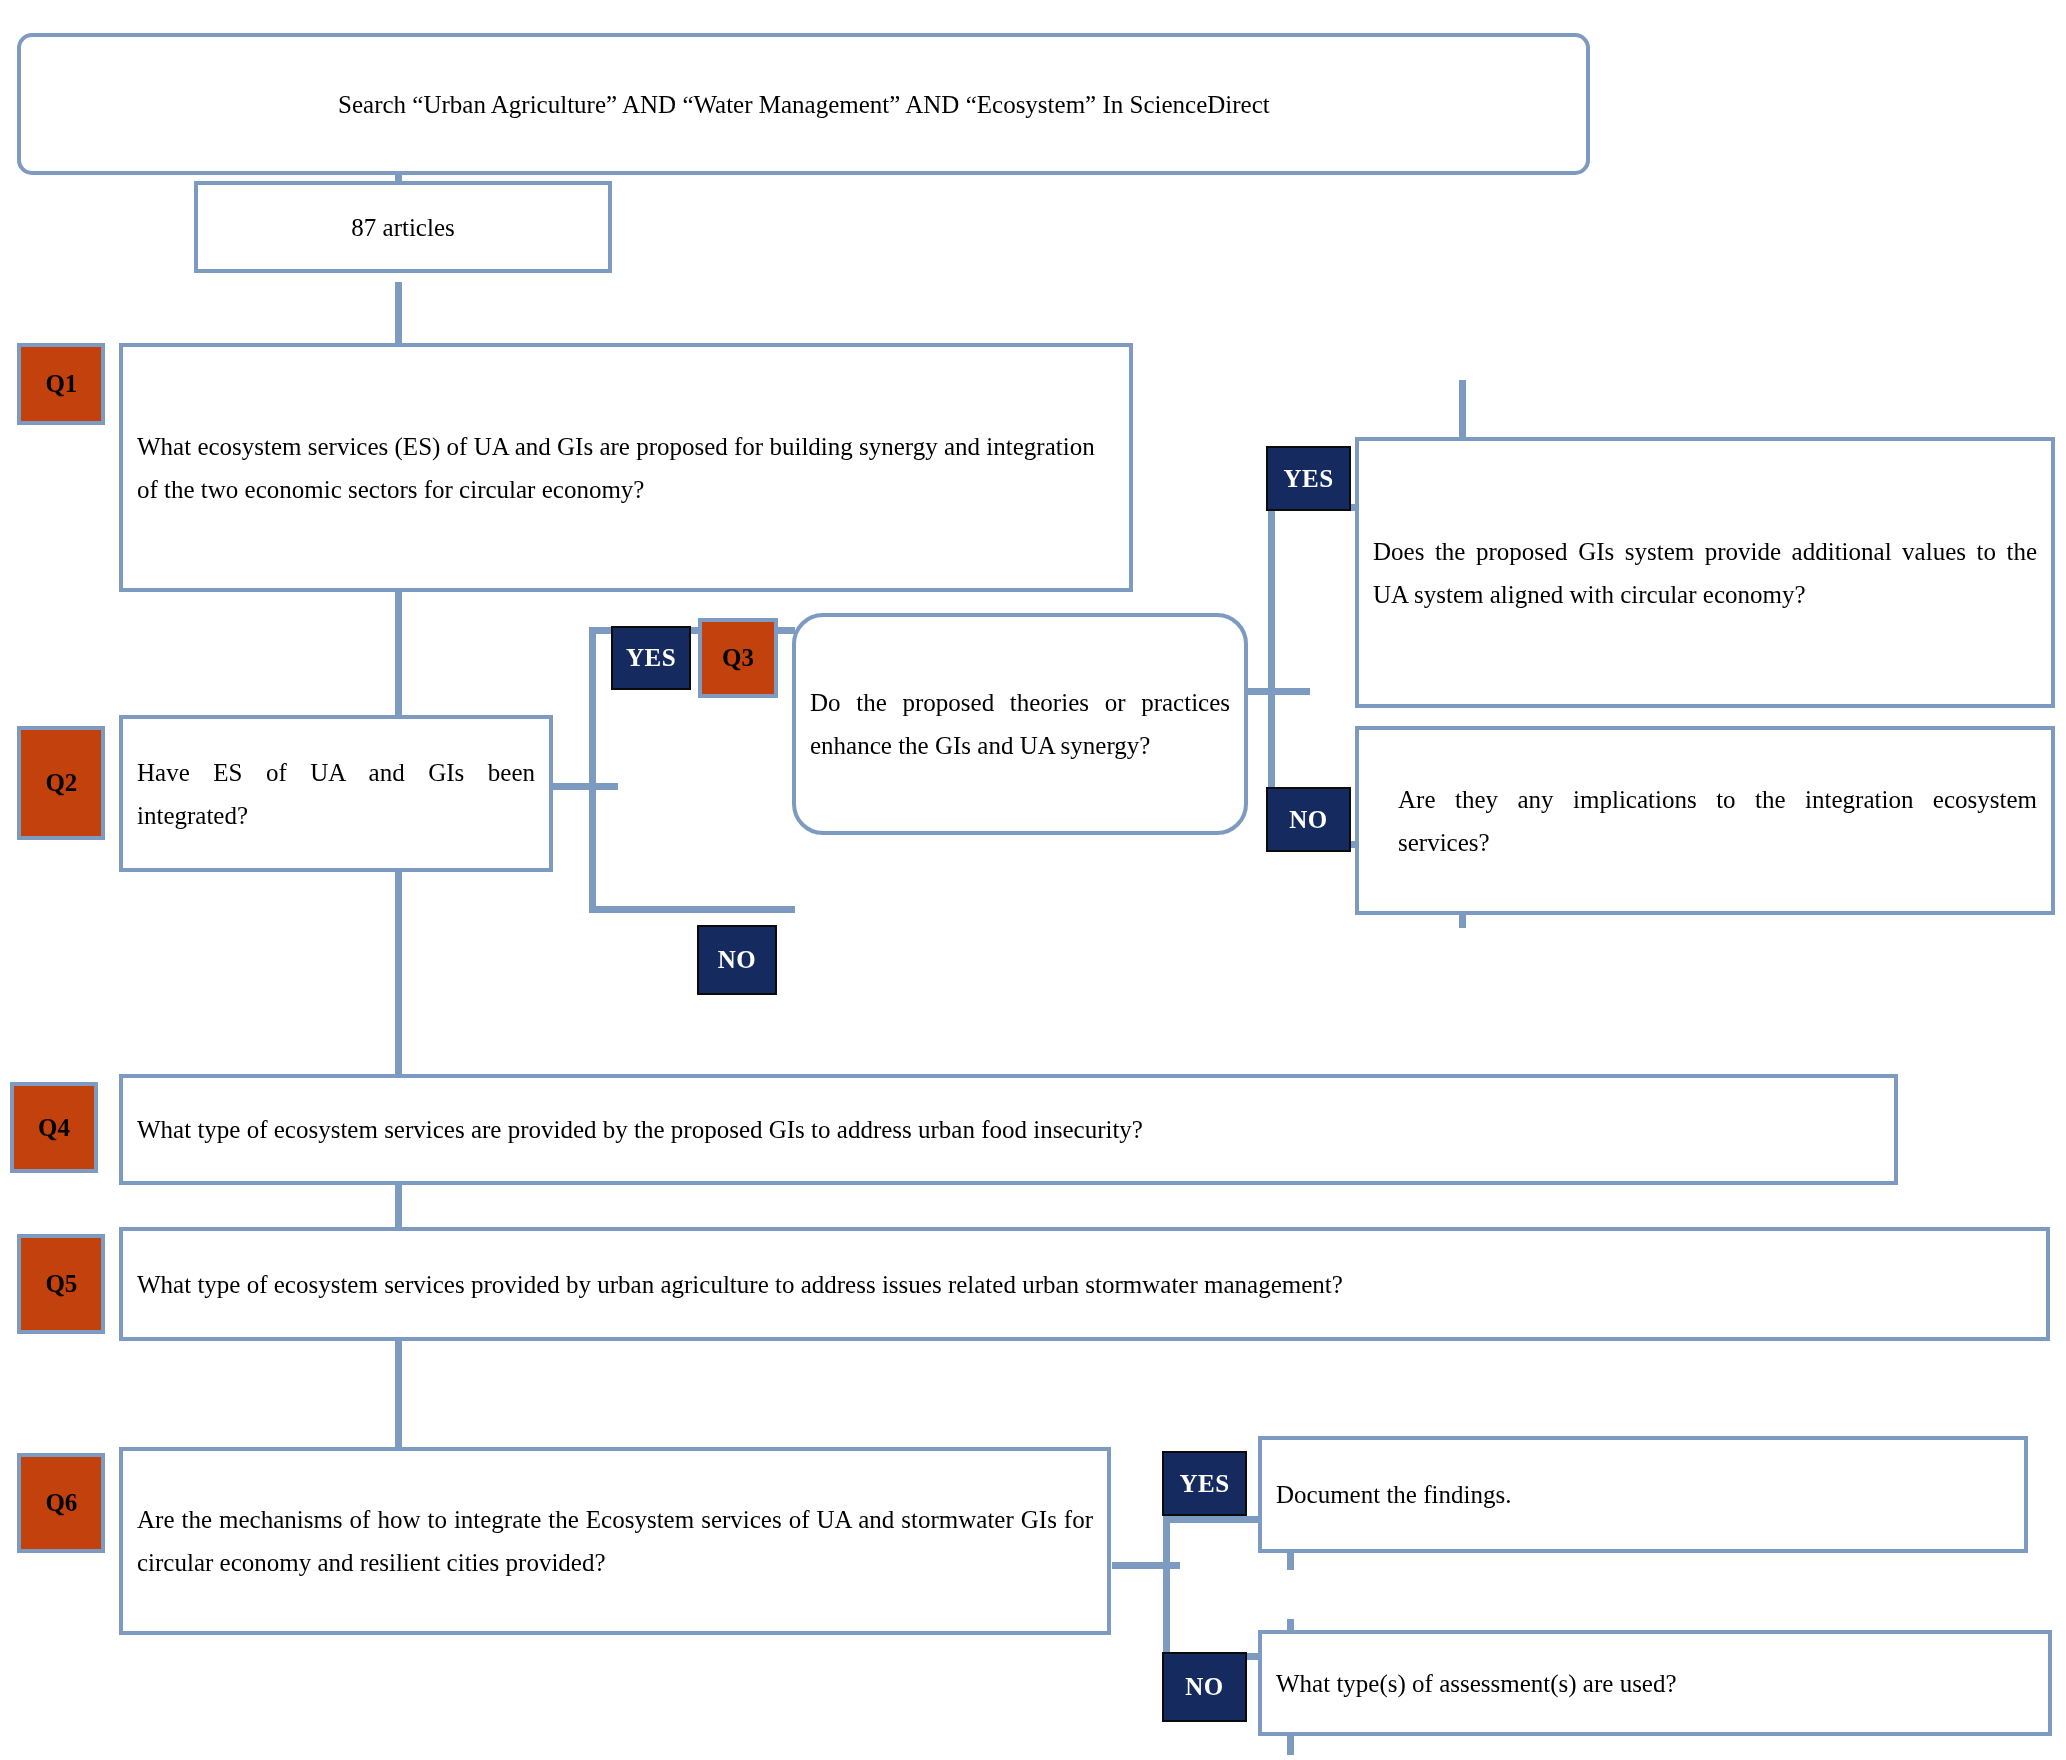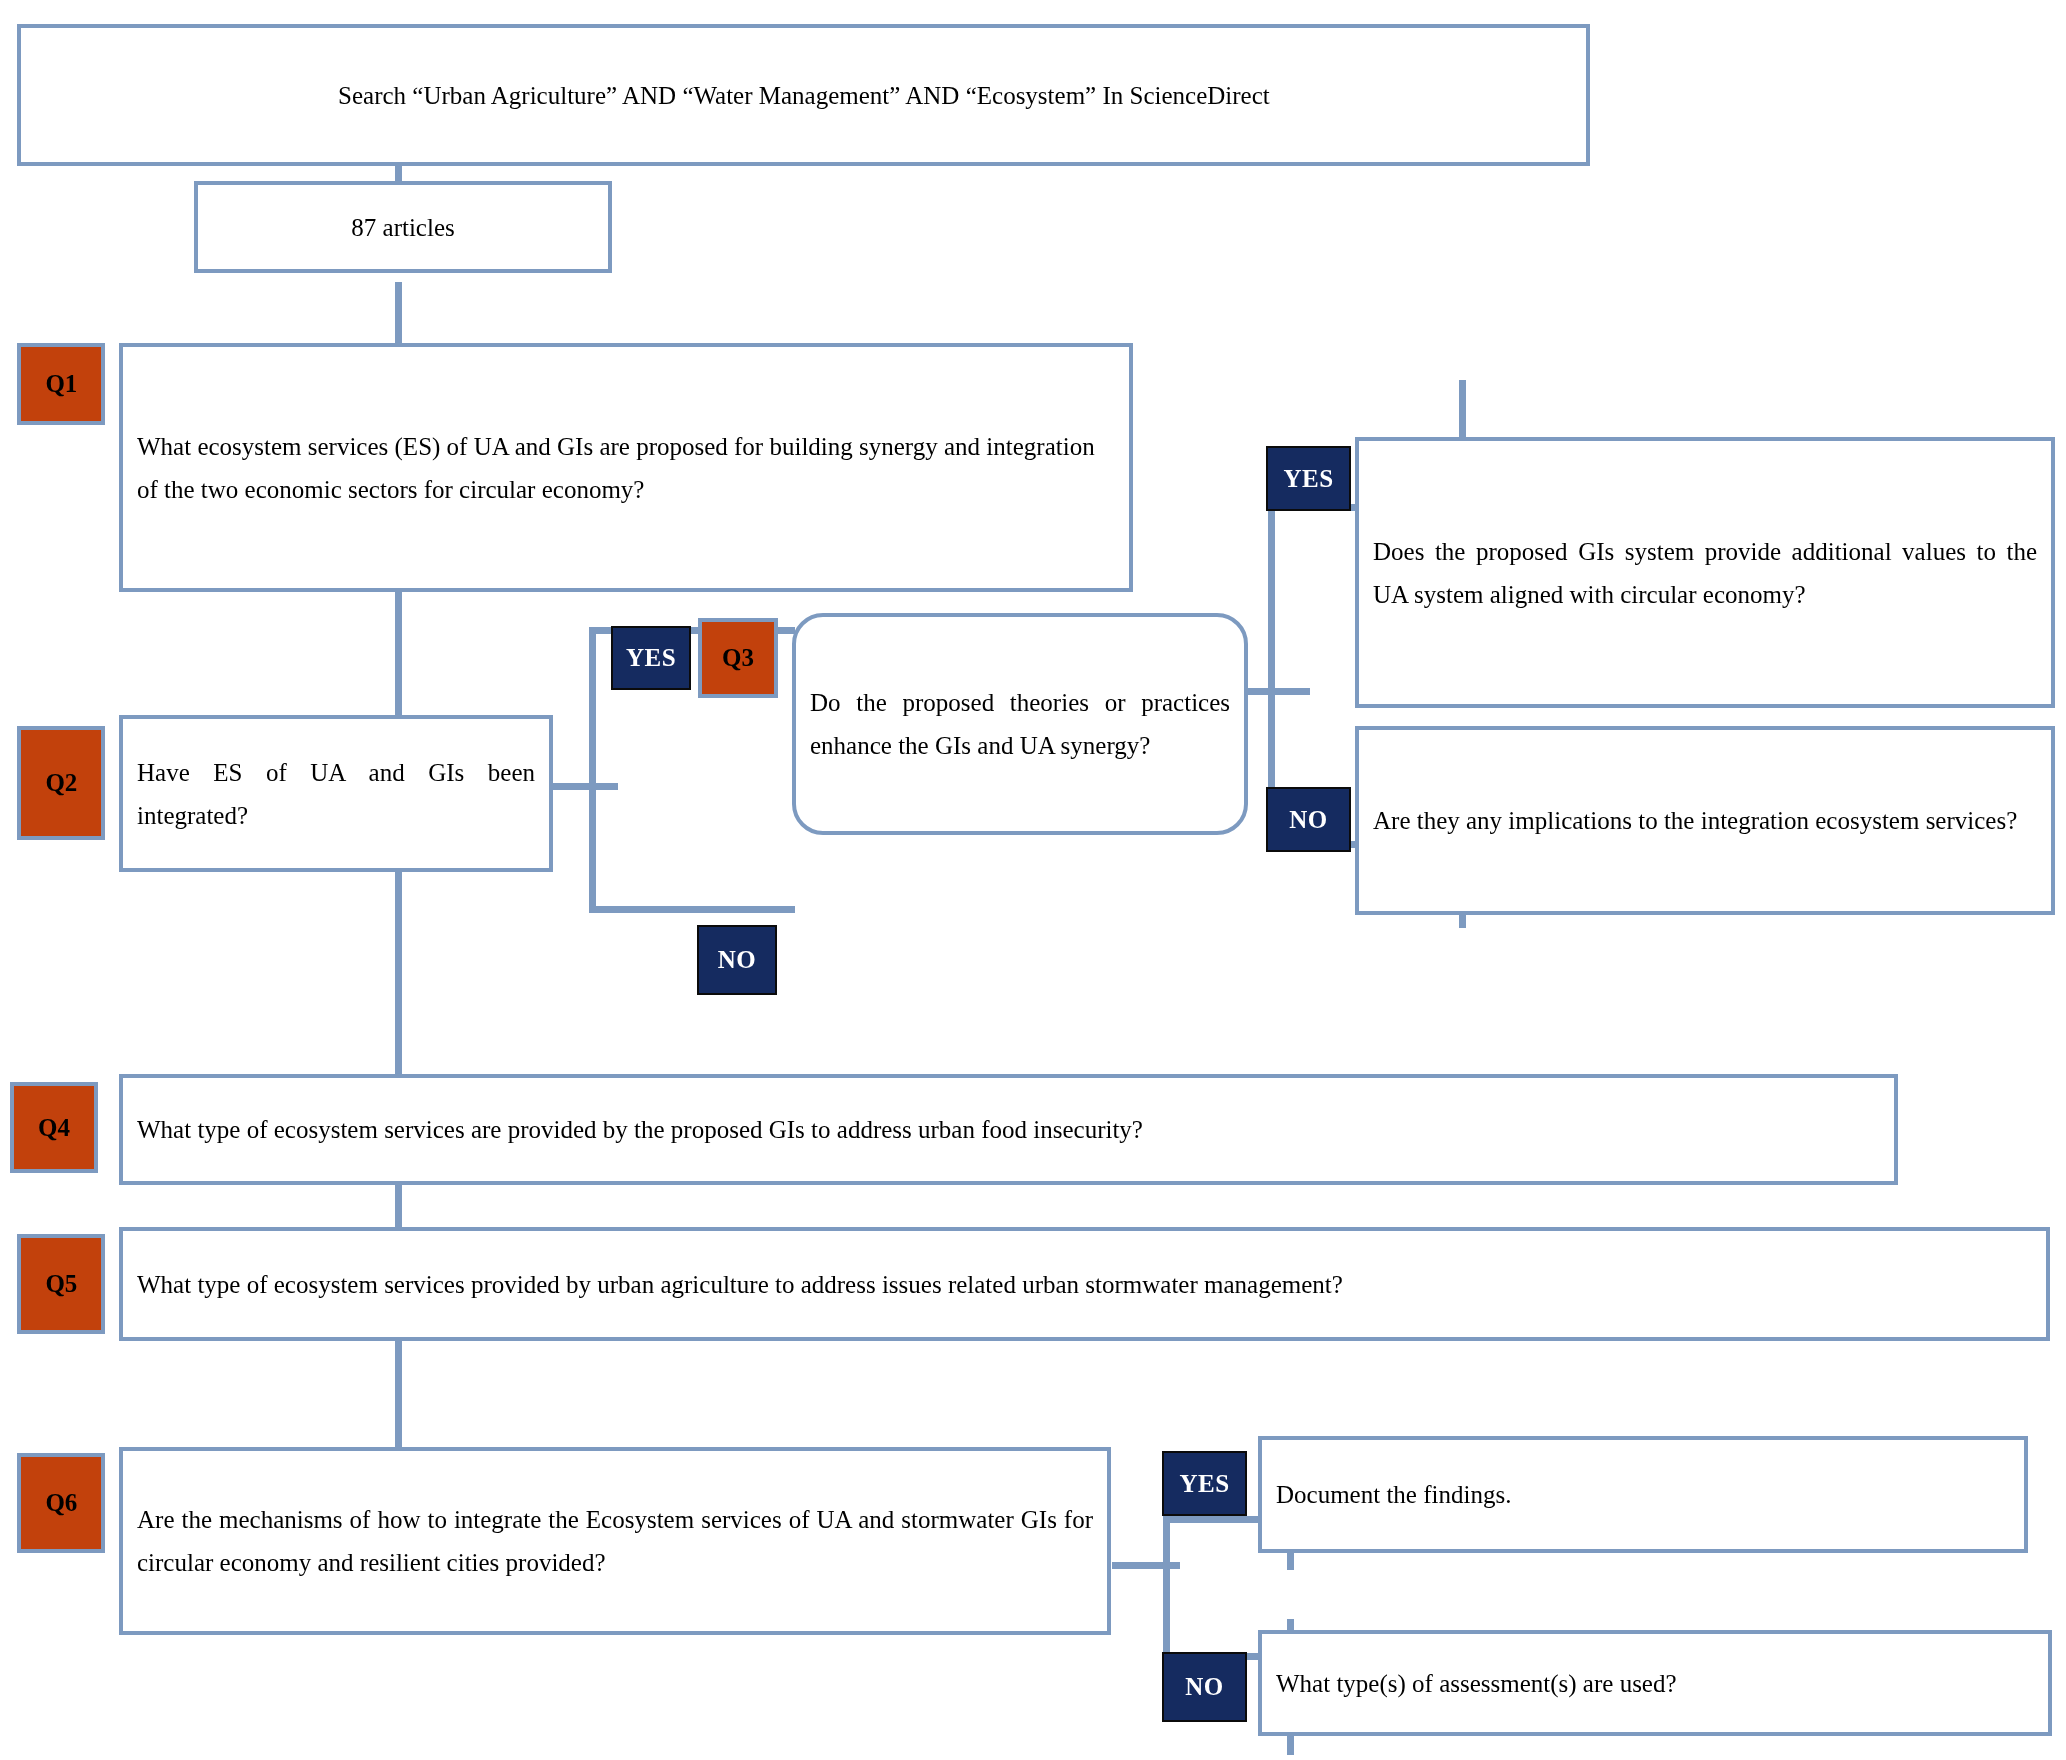--- a/index.html
+++ b/index.html
@@ -98,21 +98,21 @@
   <div class="conn" style="left:1459px; top:803px; width:6.5px; height:125px;"></div>
   <div class="conn" style="left:1459px; top:803px; width:98px; height:6.5px;"></div>
 
   <div class="conn" style="left:1112px; top:1562px; width:68px; height:6.5px;"></div>
   <div class="conn" style="left:1163px; top:1516px; width:6.5px; height:144px;"></div>
   <div class="conn" style="left:1163px; top:1516px; width:130px; height:6.5px;"></div>
   <div class="conn" style="left:1163px; top:1653px; width:130px; height:6.5px;"></div>
   <div class="conn" style="left:1287px; top:1445px; width:6.5px; height:125px;"></div>
   <div class="conn" style="left:1287px; top:1619px; width:6.5px; height:136px;"></div>
 
-  <div class="node center" style="left:17.4px; top:24px; width:1573px; height:142px;">
+  <div class="node center" style="left:17.4px; top:33px; width:1573px; height:142px;border-radius:15px;">
     <span class="txt">Search “Urban Agriculture” AND “Water Management” AND “Ecosystem” In ScienceDirect</span>
   </div>
 
   <div class="node center" style="left:194px; top:181px; width:418px; height:92px;">
     <span class="txt">87 articles</span>
   </div>
 
   <div class="qtag q1" style="left:17.4px; top:343px; width:88px; height:82px;">
     <span class="txt">Q1</span>
   </div>
@@ -140,21 +140,21 @@
   <div class="qtag" style="left:17.4px; top:726px; width:88px; height:114px;">
     <span class="txt">Q2</span>
   </div>
   <div class="node just" style="left:119px; top:715px; width:434px; height:157px;">
     <span class="txt">Have ES of UA and GIs been integrated?</span>
   </div>
 
   <div class="chip" style="left:1266px; top:787px; width:85px; height:65px;">
     <span class="txt">NO</span>
   </div>
-  <div class="node just" style="left:1355px; top:726px; width:700px; height:189px;">
+  <div class="node just" style="left:1355px; top:726px; width:700px; height:189px;padding-left:25px;">
     <span class="txt">Are they any implications to the integration ecosystem services?</span>
   </div>
 
   <div class="chip" style="left:697px; top:925px; width:80px; height:70px;">
     <span class="txt">NO</span>
   </div>
 
   <div class="qtag" style="left:10px; top:1082px; width:88px; height:91px;">
     <span class="txt">Q4</span>
   </div>

